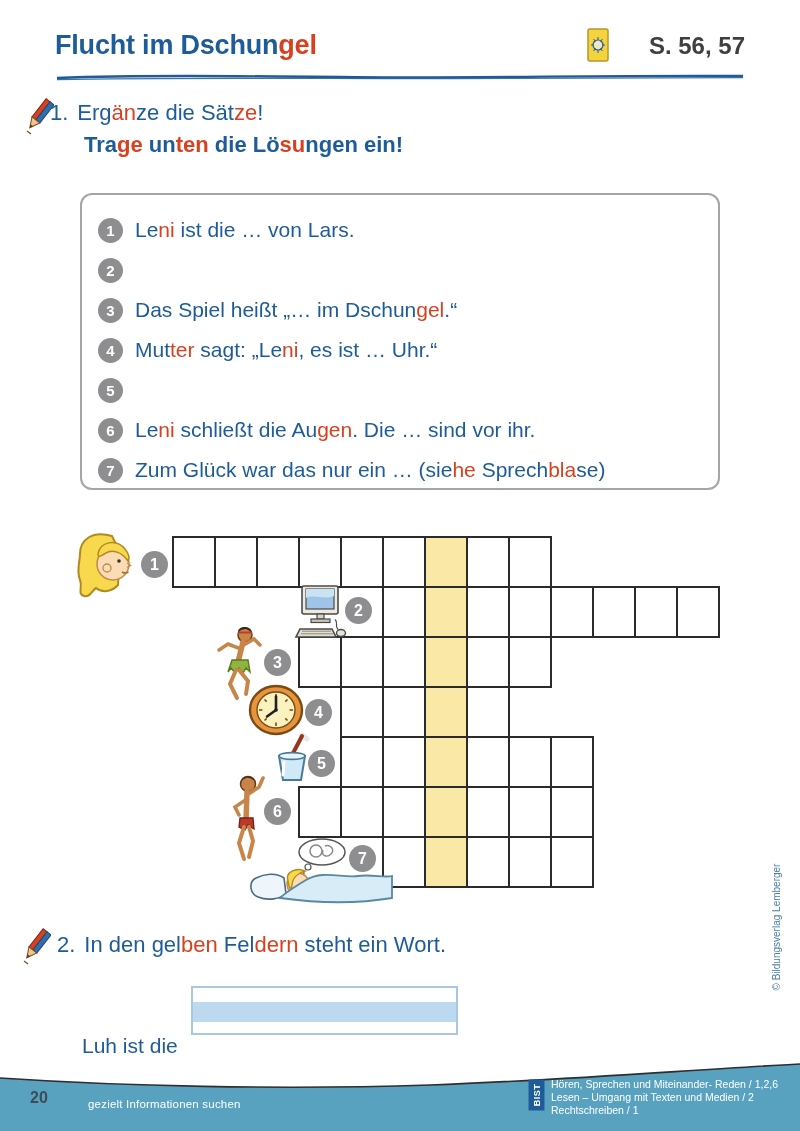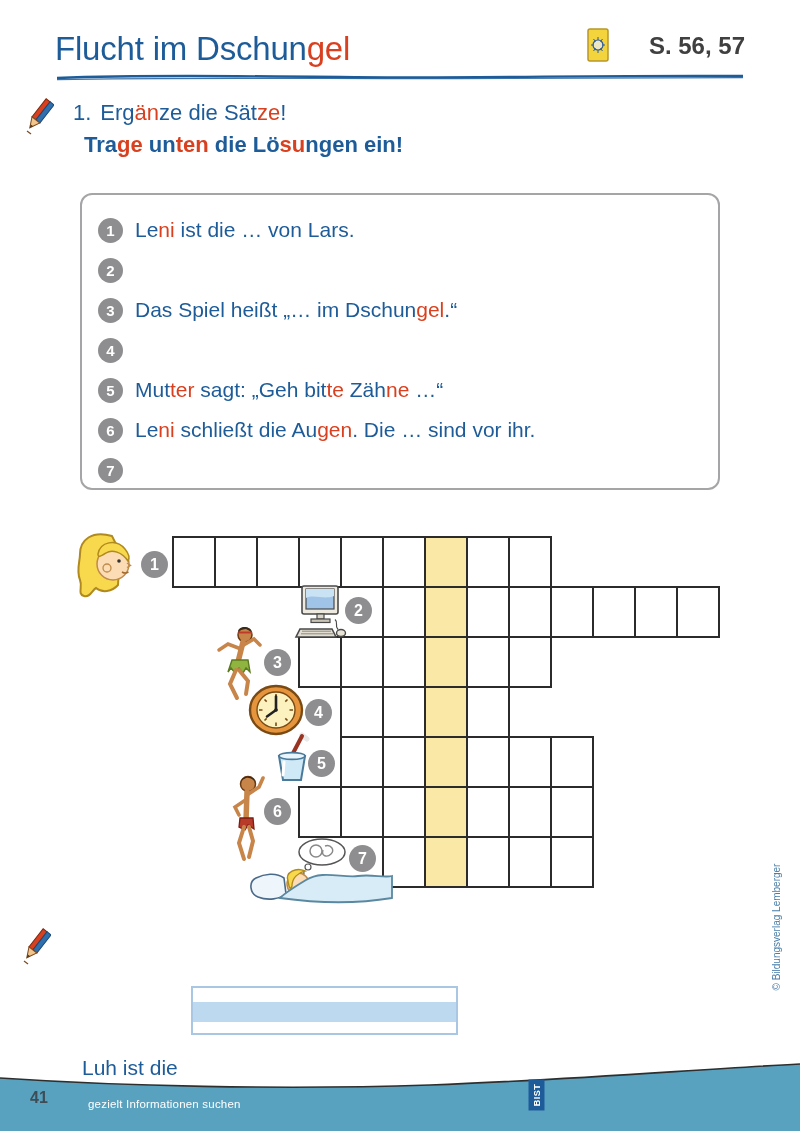--- a/index.html
+++ b/index.html
@@ -1,21 +1,21 @@
 <!DOCTYPE html>
 <html><head>
 <meta charset="utf-8">
 <style>
   html,body{margin:0;padding:0;background:#e8e8e8;}
   .page{position:relative;width:800px;height:1131px;background:#ffffff;overflow:hidden;
         font-family:"Liberation Sans",sans-serif;margin:0 auto;}
   .abs{position:absolute;}
   .seg-b{color:#1D5C99;}
   .seg-r{color:#D9401F;}
-  .title{font-size:33px;font-weight:normal;letter-spacing:-0.2px;white-space:nowrap;text-align:right;}
+  .title{font-size:27px;font-weight:bold;letter-spacing:-0.2px;white-space:nowrap;text-align:right;}
   .pageref{font-size:24px;font-weight:bold;color:#404040;white-space:nowrap;}
   .ex-head{font-size:22px;white-space:nowrap;}
   .ex-num{color:#1D5C99;margin-right:9px;}
   .sentence-box{left:80px;top:193px;width:640px;height:297px;border:2px solid #A5A5A7;border-radius:12px;box-sizing:border-box;}
   .srow{display:flex;align-items:center;gap:12px;left:98px;height:28px;}
   .badge{width:25px;height:25px;border-radius:50%;background:#8E8E90;color:#ffffff;
          font-weight:bold;font-size:15px;display:flex;align-items:center;justify-content:center;flex:0 0 auto;}
   .badge.big{width:27px;height:27px;font-size:16px;}
   .stext{font-size:21px;white-space:nowrap;text-align:center;}
   .fill-text{font-size:21px;white-space:nowrap;}
@@ -60,52 +60,53 @@
     <svg width="30" height="38" viewBox="0 0 30 38">
       <g transform="rotate(38 15 19)">
         <rect x="10" y="1" width="5" height="23" fill="#D9401F" stroke="#7A2A12" stroke-width="1"></rect>
         <rect x="15" y="1" width="5" height="23" fill="#2F6FAE" stroke="#1C4A78" stroke-width="1"></rect>
         <polygon points="10,24 20,24 15,34" fill="#F2C58C" stroke="#7A4A20" stroke-width="1"></polygon>
         <polygon points="13.4,30.6 16.6,30.6 15,34" fill="#5A3A1A"></polygon>
       </g>
       <path d="M3,34 L7,37" stroke="#7A4A20" stroke-width="1.2"></path>
     </svg>
   </div>
-  <div class="abs ex-head" style="left:73px;top:100px;">
+  <div class="abs ex-head" style="left:50px;top:100px;">
     <span class="ex-num">1.</span><span><span class="seg-b">Erg</span><span class="seg-r">än</span><span class="seg-b">ze die Sät</span><span class="seg-r">ze</span><span class="seg-b">!</span></span>
   </div>
   <div class="abs ex-head" style="left:84px;top:132px;font-weight:bold;">
     <span><span class="seg-b">Tra</span><span class="seg-r">ge</span><span class="seg-b"> un</span><span class="seg-r">ten</span><span class="seg-b"> die Lö</span><span class="seg-r">su</span><span class="seg-b">ngen ein!</span></span>
   </div>
 
   <div class="abs sentence-box"></div>
   <div class="abs srow" style="top:216px;">
     <span class="badge">1</span>
     <span class="stext"><span class="seg-b">Le</span><span class="seg-r">ni</span><span class="seg-b"> ist die … von Lars.</span></span>
   </div>
   <div class="abs srow" style="top:256px;">
     <span class="badge">2</span>
   </div>
   <div class="abs srow" style="top:296px;">
     <span class="badge">3</span>
     <span class="stext"><span class="seg-b">Das Spiel heißt „… im Dschun</span><span class="seg-r">gel</span><span class="seg-b">.“</span></span>
   </div>
   <div class="abs srow" style="top:336px;">
     <span class="badge">4</span>
+    <span class="stext"><span class="seg-b">Mut</span><span class="seg-r">ter</span><span class="seg-b"> sagt: „Le</span><span class="seg-r">ni</span><span class="seg-b">, es ist … Uhr.“</span></span>
   </div>
   <div class="abs srow" style="top:376px;">
     <span class="badge">5</span>
-    <span class="stext"><span class="seg-b">Mut</span><span class="seg-r">ter</span><span class="seg-b"> sagt: „Geh bit</span><span class="seg-r">te</span><span class="seg-b"> Zäh</span><span class="seg-r">ne</span><span class="seg-b"> …“</span></span>
   </div>
   <div class="abs srow" style="top:416px;">
     <span class="badge">6</span>
     <span class="stext"><span class="seg-b">Le</span><span class="seg-r">ni</span><span class="seg-b"> schließt die Au</span><span class="seg-r">gen</span><span class="seg-b">. Die … sind vor ihr.</span></span>
   </div>
   <div class="abs srow" style="top:456px;">
     <span class="badge">7</span>
+    <span class="stext"><span class="seg-b">Zum Glück war das nur ein … (sie</span><span class="seg-r">he</span><span class="seg-b"> Sprech</span><span class="seg-r">bla</span><span class="seg-b">se)</span></span>
   </div>
 
   <svg id="grid-svg" class="abs" style="left:171px;top:535px;" width="550" height="354" viewBox="0 0 550 354">
       <rect x="2" y="2" width="42" height="50" fill="#FFFFFF" stroke="#2B2B2B" stroke-width="2"></rect>
       <rect x="44" y="2" width="42" height="50" fill="#FFFFFF" stroke="#2B2B2B" stroke-width="2"></rect>
       <rect x="86" y="2" width="42" height="50" fill="#FFFFFF" stroke="#2B2B2B" stroke-width="2"></rect>
       <rect x="128" y="2" width="42" height="50" fill="#FFFFFF" stroke="#2B2B2B" stroke-width="2"></rect>
       <rect x="170" y="2" width="42" height="50" fill="#FFFFFF" stroke="#2B2B2B" stroke-width="2"></rect>
       <rect x="212" y="2" width="42" height="50" fill="#FFFFFF" stroke="#2B2B2B" stroke-width="2"></rect>
       <rect x="254" y="2" width="42" height="50" fill="#FAE9A6" stroke="#2B2B2B" stroke-width="2"></rect>
@@ -247,31 +248,39 @@
     <svg width="30" height="38" viewBox="0 0 30 38">
       <g transform="rotate(38 15 19)">
         <rect x="10" y="1" width="5" height="23" fill="#D9401F" stroke="#7A2A12" stroke-width="1"></rect>
         <rect x="15" y="1" width="5" height="23" fill="#2F6FAE" stroke="#1C4A78" stroke-width="1"></rect>
         <polygon points="10,24 20,24 15,34" fill="#F2C58C" stroke="#7A4A20" stroke-width="1"></polygon>
         <polygon points="13.4,30.6 16.6,30.6 15,34" fill="#5A3A1A"></polygon>
       </g>
       <path d="M3,34 L7,37" stroke="#7A4A20" stroke-width="1.2"></path>
     </svg>
   </div>
-
-  <div class="abs fill-text" style="left:82px;top:1056px;"><span class="seg-b">Luh ist die</span></div>
+  <div class="abs ex-head" style="left:57px;top:932px;">
+    <span class="ex-num">2.</span><span><span class="seg-b">In den gel</span><span class="seg-r">ben</span><span class="seg-b"> Fel</span><span class="seg-r">dern</span><span class="seg-b"> steht ein Wort.</span></span>
+  </div>
+
+  <div class="abs fill-text" style="left:82px;top:1034px;"><span class="seg-b">Luh ist die</span></div>
   <div class="abs fill-box">
     <div class="band-top"></div>
     <div class="band-mid"></div>
     <div class="band-bot"></div>
   </div>
 
   <div class="abs copyright">© Bildungsverlag Lemberger</div>
 
   <svg class="abs" style="left:0;top:1061px;" width="800" height="70" viewBox="0 0 800 70">
     <path d="M0,17 C120,25 280,29 430,24 C570,19 700,8 800,3 L800,70 L0,70 Z" fill="#58A2C0"></path>
     <path d="M0,17 C120,25 280,29 430,24 C570,19 700,8 800,3" stroke="#2E2E2E" stroke-width="1.6" fill="none"></path>
   </svg>
-  <div class="abs pagenum" style="left:30px;top:1089px;">41</div>
+  <div class="abs pagenum" style="left:30px;top:1089px;">20</div>
   <div class="abs footer-label" style="left:88px;top:1098px;">gezielt Informationen suchen</div>
   <div class="abs bist-box">BIST</div>
+  <div class="abs bist-lines">
+    <div>Hören, Sprechen und Miteinander- Reden / 1,2,6</div>
+    <div>Lesen – Umgang mit Texten und Medien / 2</div>
+    <div>Rechtschreiben / 1</div>
+  </div>
 
 </div>
 
 </body></html>

